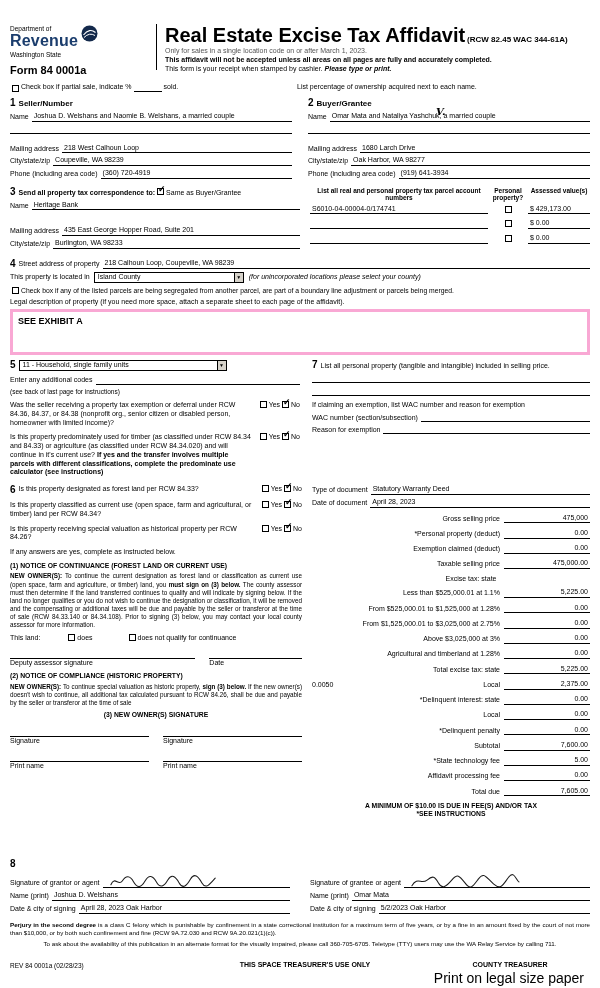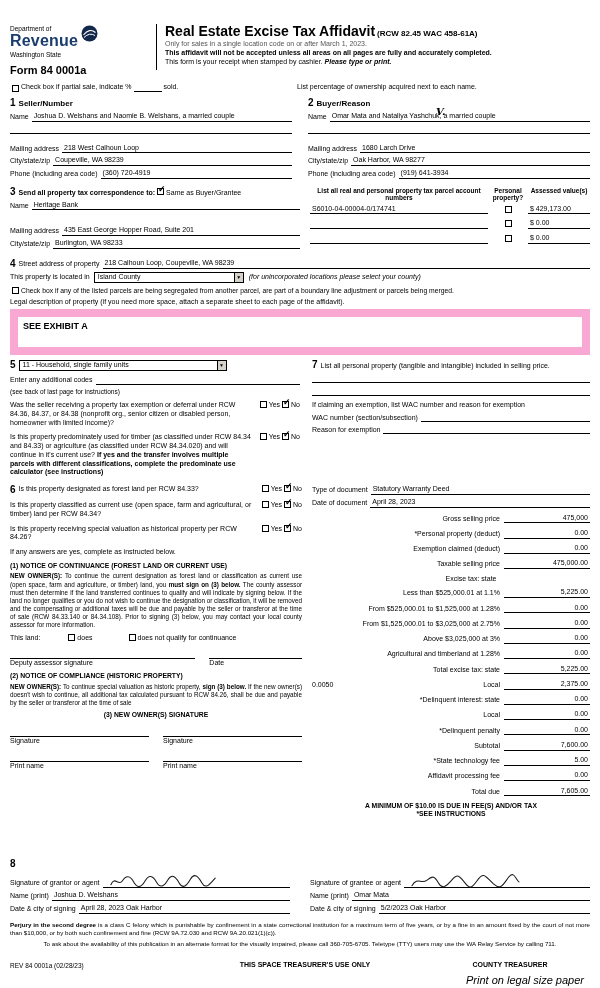--- a/index.html
+++ b/index.html
@@ -24,21 +24,21 @@
 .header{display:flex;margin-bottom:5px;}
 .logo-col{width:138px;flex:none;}
 .logo-row{display:flex;gap:3px;}
 .dept{font-size:6.5px;margin-top:1px;}
 .brand{font-size:16px;font-weight:bold;color:#1b3d6d;margin-top:-2px;letter-spacing:.2px;}
 .state{font-size:6.5px;}
 .logo-circle{flex:none;margin-top:1px;}
 .form-no{font-size:11px;font-weight:bold;margin-top:5px;}
 .vdiv{width:1px;background:#000;height:46px;margin:0 8px;flex:none;}
 .title-col{flex:1;}
-.title{font-size:14px;font-weight:bold;line-height:1.1;}
+.title{font-size:20px;font-weight:bold;line-height:1.1;}
 .rcw{font-size:8px;font-weight:bold;}
 .gray{color:#555;margin-top:1px;}
 .note-bold{font-weight:bold;}
 
 .partialrow{display:flex;align-items:flex-end;margin:2px 0 6px;}
 .pctline{width:28px;border-bottom:1px solid #000;height:8px;margin:0 2px;flex:none;}
 .partial-right{margin-left:auto;width:293px;}
 
 .cols2{display:flex;gap:16px;margin-bottom:5px;}
 .col{flex:1;min-width:0;position:relative;}
@@ -55,21 +55,21 @@
 .ph1{flex:1;text-align:center;} .ph2{width:40px;text-align:center;} .ph3{width:62px;text-align:center;}
 .prow{display:flex;align-items:flex-end;margin-bottom:5px;}
 .pnum{flex:1;border-bottom:1px solid #000;min-height:9px;padding:0 2px;}
 .pcb{width:40px;text-align:center;flex:none;}
 .pval{width:62px;border-bottom:1px solid #000;min-height:9px;padding:0 2px;flex:none;}
 
 .sec4{margin-bottom:5px;}
 .s4line2{display:flex;align-items:center;margin-bottom:4px;}
 .s4line3{display:flex;align-items:center;margin-bottom:3px;font-size:6.8px;}
 .legal-label{margin-bottom:2px;}
-.exhibit{border:8px solid #f9a8d4;height:46px;padding:4px 5px;font-weight:bold;font-size:9px;margin-bottom:4px;}
+.exhibit{border:3px solid #f9a8d4;height:46px;padding:4px 5px;font-weight:bold;font-size:9px;margin-bottom:4px;}
 
 .sec57{display:flex;gap:12px;margin-bottom:2px;min-height:122px;}
 .col5{width:290px;flex:none;}
 .col7{flex:1;position:relative;}
 .s5head{display:flex;align-items:center;margin-bottom:5px;}
 .note{font-size:6.5px;margin-bottom:5px;}
 .qrow{display:flex;margin-bottom:6px;}
 .qtext{flex:1;padding-right:4px;}
 .yn{white-space:nowrap;flex:none;}
 .stamp{position:absolute;right:0;top:64px;font-family:"Liberation Mono","DejaVu Sans Mono",monospace;
@@ -107,21 +107,21 @@
 .sigfield{flex:1;border-bottom:1px solid #000;height:15px;position:relative;}
 .sig{position:absolute;bottom:-2px;left:6px;}
 
 .perjury{font-size:6.2px;line-height:1.3;text-align:justify;margin-bottom:3px;}
 .access{font-size:6.2px;text-align:center;margin-bottom:2px;}
 .footerrow{display:flex;align-items:center;margin-top:14px;}
 .frev{width:170px;font-size:6.5px;}
 .fspace{flex:1;text-align:center;font-weight:bold;}
 .fcounty{width:160px;text-align:center;font-weight:bold;}
 .printblock{position:absolute;right:16px;bottom:6px;text-align:right;}
-.printnote{font-style:italic;font-size:11px;}
+.printnote{font-size:14px;}
 .pageno{font-size:7px;margin-top:2px;}
 </style>
 </head>
 <body>
 
 <div class="page">
 
   <div class="header">
     <div class="logo-col">
       <div class="logo-row">
@@ -135,21 +135,21 @@
           <path d="M2.5 10 Q8.5 2.5 14.5 7.5" stroke="#fff" stroke-width="1.2" fill="none"></path>
           <path d="M3 12.5 Q8.5 7 14 10.5" stroke="#fff" stroke-width="1" fill="none"></path>
         </svg>
       </div>
       <div class="form-no">Form 84 0001a</div>
     </div>
     <div class="vdiv"></div>
     <div class="title-col">
       <div>
         <span class="title">Real Estate Excise Tax Affidavit</span>
-        <span class="rcw">(RCW 82.45 WAC 458-61A)</span>
+        <span class="rcw">(RCW 82.45 WAC 344-61A)</span>
       </div>
       <div class="gray">Only for sales in a single location code on or after March 1, 2023.</div>
       <div class="note-bold">This affidavit will not be accepted unless all areas on all pages are fully and accurately completed.</div>
       <div>
         <span>This form is your receipt when stamped by cashier.</span>
         <span class="i b">Please type or print.</span>
       </div>
     </div>
   </div>
 
@@ -183,21 +183,21 @@
       </div>
       <div class="fline">
         <span class="flabel">Phone (including area code)</span>
         <span class="fvalue">(360) 720-4919</span>
       </div>
     </div>
     <div class="col">
       <span class="vmark">V.</span>
       <div class="sec-head">
         <span class="num">2</span>
-        <span class="sec-title">Buyer/Reason</span>
+        <span class="sec-title">Buyer/Grantee</span>
       </div>
       <div class="fline">
         <span class="flabel">Name</span>
         <span class="fvalue">Omar Mata and Nataliya Yashchuk, a married couple</span>
       </div>
       <div class="blankline"></div>
       <div class="gapline"></div>
       <div class="fline">
         <span class="flabel">Mailing address</span>
         <span class="fvalue">1680 Larch Drive</span>

